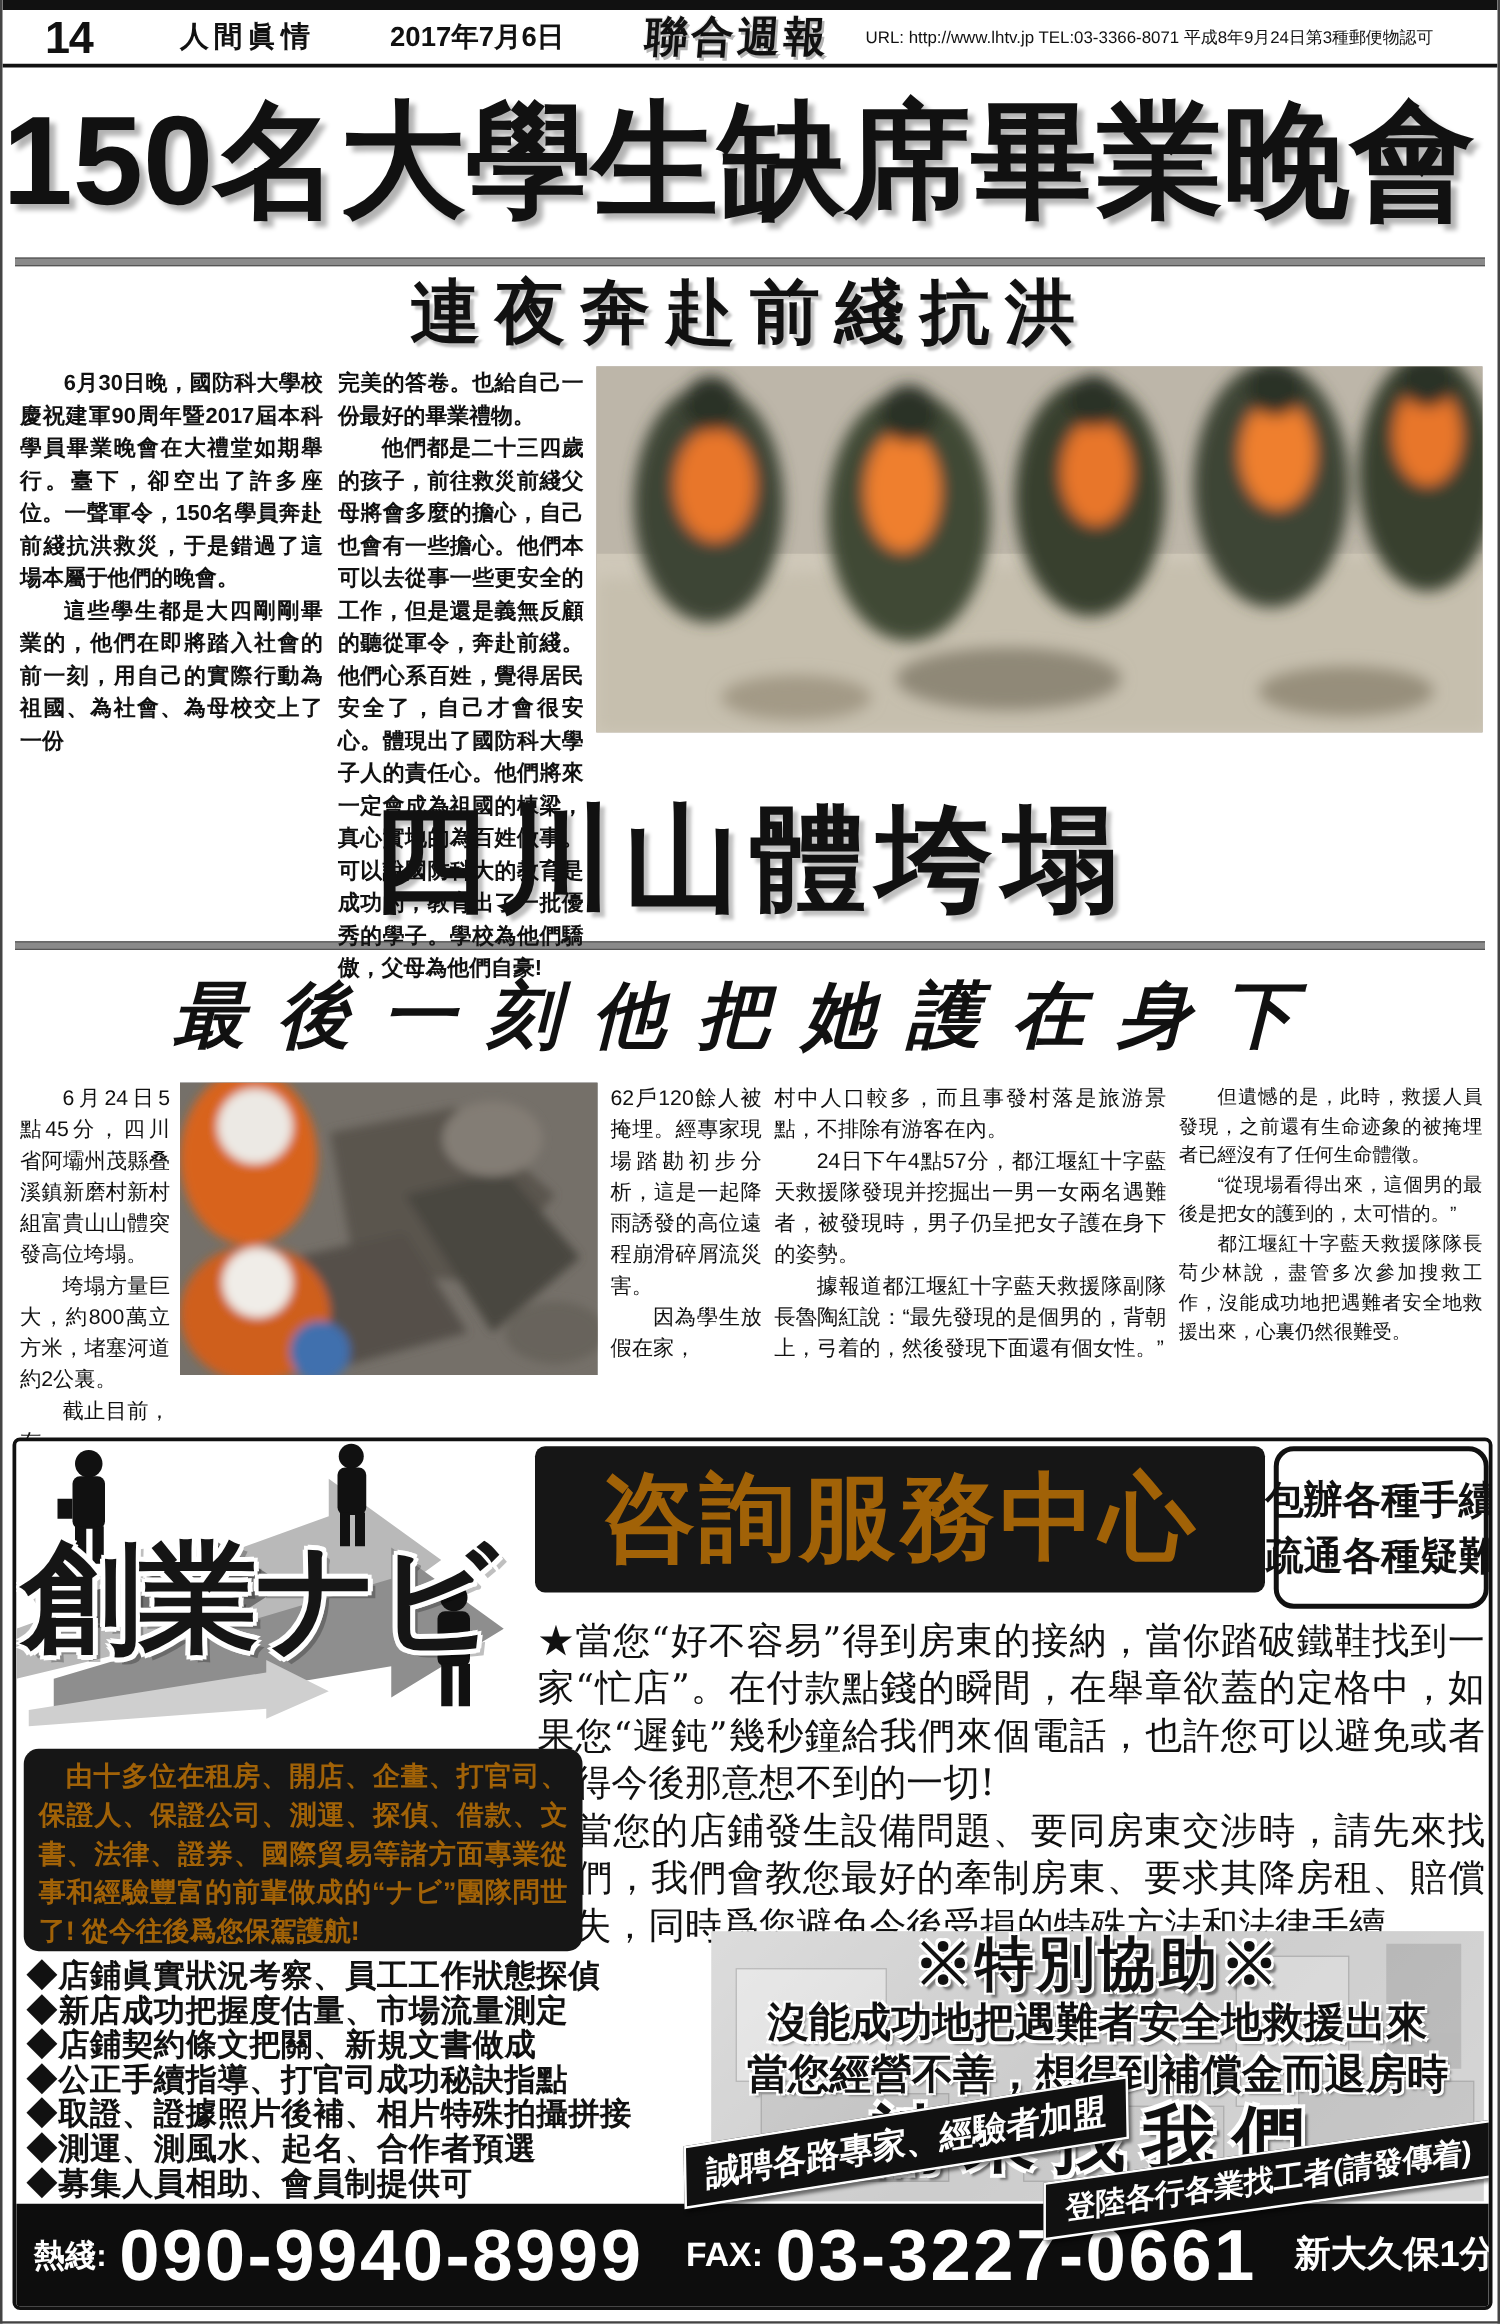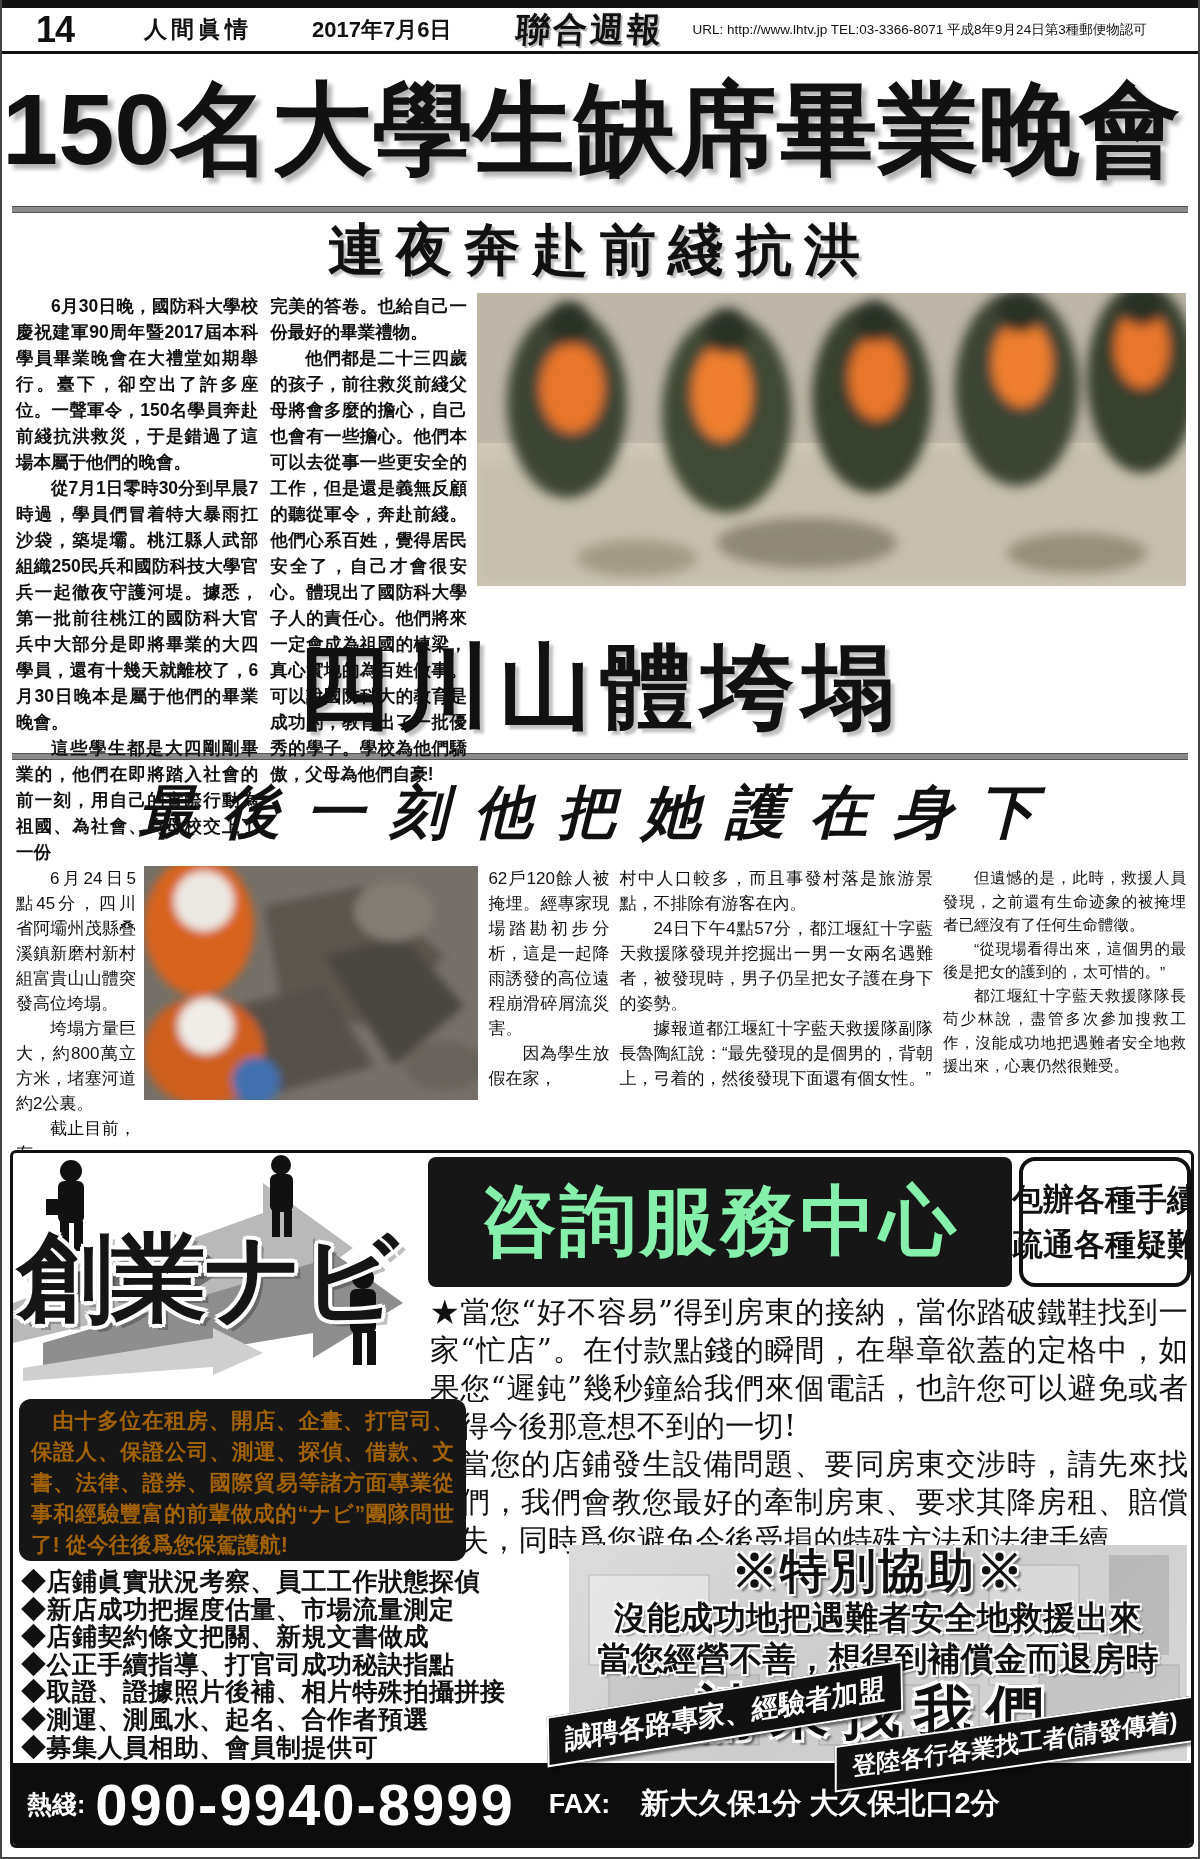--- a/index.html
+++ b/index.html
@@ -81,22 +81,22 @@
   .logo-art { position:absolute; inset:0; }
   .logo-text {
     position:absolute; left:4px; top:62px; width:100%;
     font-size:96px; font-weight:900; letter-spacing:-2px; white-space:nowrap;
     color:#151515;
     text-shadow:-3px -3px 0 #fff, 3px -3px 0 #fff, -3px 3px 0 #fff, 3px 3px 0 #fff,
                 -4px 0 0 #fff, 4px 0 0 #fff, 0 4px 0 #fff, 0 -4px 0 #fff,
                 6px 6px 0 rgba(0,0,0,.25);
   }
   .service-center {
-    position:absolute; left:415px; top:4px; width:584px; height:130px;
-    background:#161616; border-radius:8px; color:#86efac;
+    position:absolute; left:415px; top:4px; width:584px; height:117px;
+    background:#161616; border-radius:8px; color:#a16207;
     display:flex; align-items:center; justify-content:center;
     font-size:76px; font-weight:900; letter-spacing:4px; white-space:nowrap;
   }
   .side-box {
     position:absolute; left:1006px; top:4px; width:172px; height:130px;
     border:4px solid #111; border-radius:16px; background:#fff;
     display:flex; flex-direction:column; align-items:center; justify-content:center;
   }
   .side-box div { font-size:31px; font-weight:900; line-height:45px; white-space:nowrap; }
   .star-text {
@@ -168,21 +168,20 @@
     <div class="head-info">URL: http://www.lhtv.jp  TEL:03-3366-8071  平成8年9月24日第3種郵便物認可</div>
   </div>
 
   <h1 class="headline1">150名大學生缺席畢業晚會</h1>
   <div class="rule-gray"></div>
   <h2 class="subheadline1">連夜奔赴前綫抗洪</h2>
 
   <div class="article1">
     <div class="a1col a1c1">
       <p>6月30日晚，國防科大學校慶祝建軍90周年暨2017屆本科學員畢業晚會在大禮堂如期舉行。臺下，卻空出了許多座位。一聲軍令，150名學員奔赴前綫抗洪救災，于是錯過了這場本屬于他們的晚會。</p>
-      <p>從7月1日零時30分到早晨7時過，學員們冒着特大暴雨扛沙袋，築堤壩。桃江縣人武部組織250民兵和國防科技大學官兵一起徹夜守護河堤。據悉，第一批前往桃江的國防科大官兵中大部分是即將畢業的大四學員，還有十幾天就離校了，6月30日晚本是屬于他們的畢業晚會。</p>
       <p>這些學生都是大四剛剛畢業的，他們在即將踏入社會的前一刻，用自己的實際行動為祖國、為社會、為母校交上了一份</p>
     </div>
     <div class="a1col a1c2">
       <p class="cont">完美的答卷。也給自己一份最好的畢業禮物。</p>
       <p>他們都是二十三四歲的孩子，前往救災前綫父母將會多麼的擔心，自己也會有一些擔心。他們本可以去從事一些更安全的工作，但是還是義無反顧的聽從軍令，奔赴前綫。他們心系百姓，覺得居民安全了，自己才會很安心。體現出了國防科大學子人的責任心。他們將來一定會成為祖國的棟梁，真心實地的為百姓做事。可以說國防科大的教育是成功的，教育出了一批優秀的學子。學校為他們驕傲，父母為他們自豪!</p>
     </div>
     <div class="photo1">
       <svg width="714" height="293" viewBox="0 0 714 293" aria-hidden="true">
         <defs>
             <filter id="b1">
@@ -334,18 +333,19 @@
       <div class="special-line">當您經營不善，想得到補償金而退房時</div>
       <div class="special-cta">請來找我們</div>
       <div class="ribbon ribbon1">誠聘各路專家、經驗者加盟</div>
       <div class="ribbon ribbon2">登陸各行各業找工者(請發傳着)</div>
     </div>
 
     <div class="ad-footer">
       <span class="hotline-label">熱綫:</span>
       <span class="hotline-number">090-9940-8999</span>
       <span class="fax-label">FAX:</span>
+      <span class="fax-number">03-3227-0661</span>
       <span class="access-info">新大久保1分 大久保北口2分</span>
     </div>
 
   </div>
 
 </div>
 
 </body></html>

